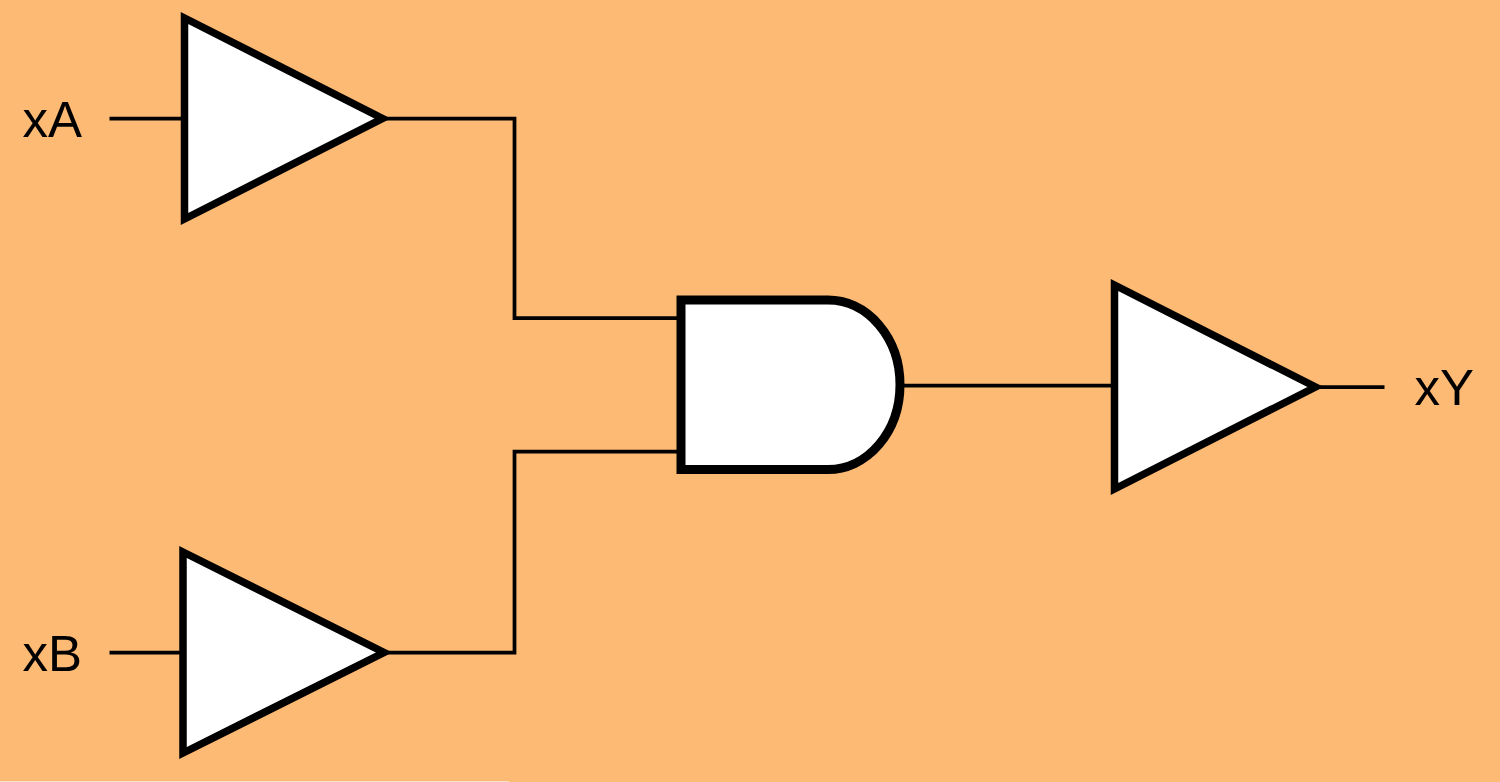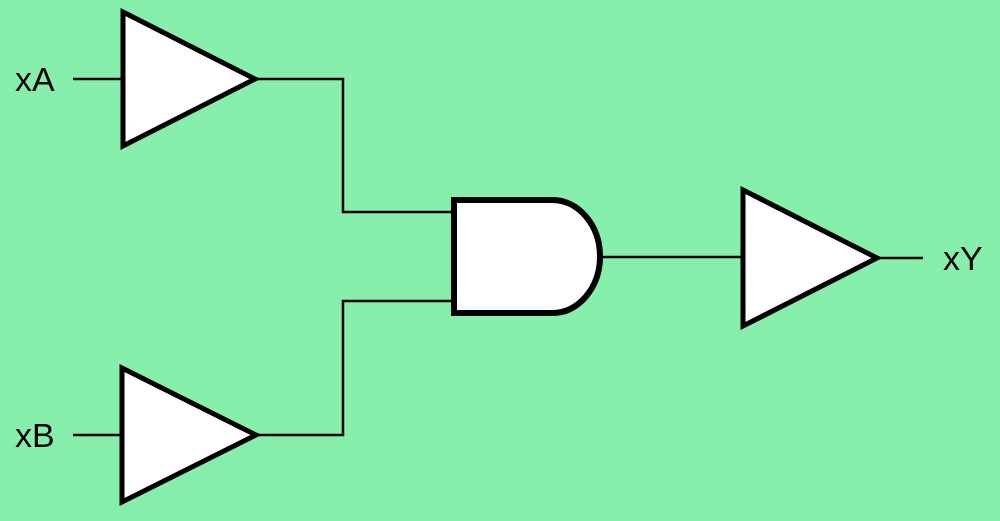--- a/index.html
+++ b/index.html
@@ -4,21 +4,21 @@
 <style>
   html, body {
     margin: 0;
     padding: 0;
     background: #ffffff;
   }
   .canvas {
     position: relative;
     width: 1000px;
     height: 521px;
-    background: #86efac;
+    background: #fdba74;
     overflow: hidden;
   }
   svg { display: block; }
   .wire {
     stroke: #000000;
     stroke-width: 2.5;
     fill: none;
     stroke-linecap: butt;
     stroke-linejoin: miter;
   }

